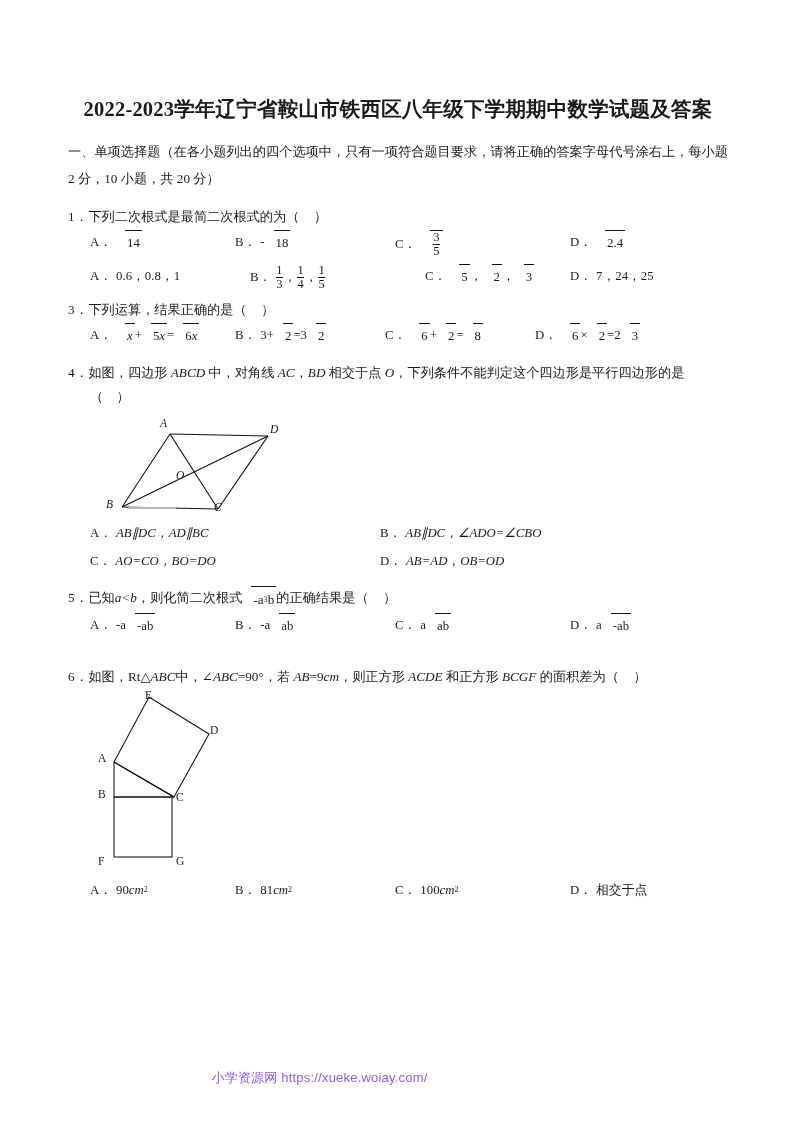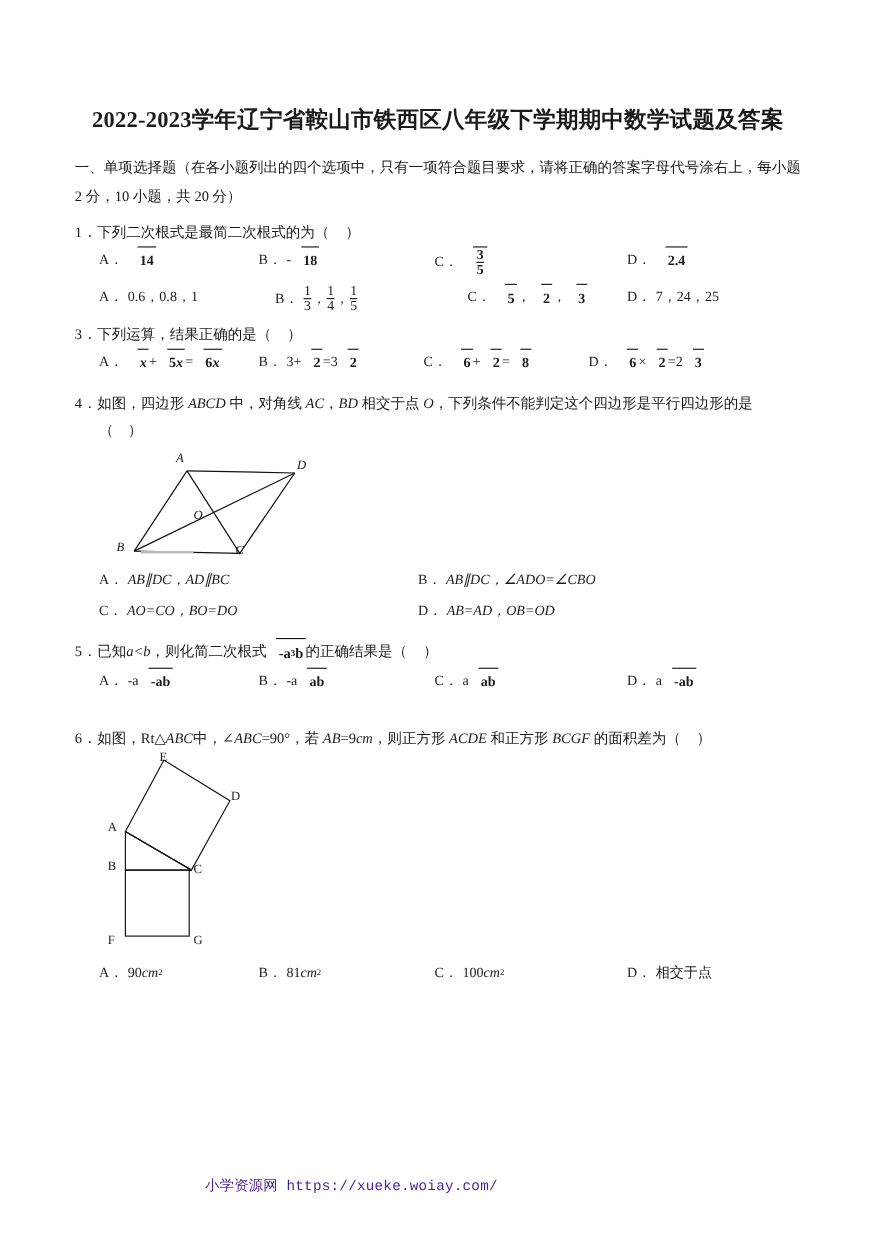--- a/index.html
+++ b/index.html
@@ -38,21 +38,21 @@
     letter-spacing: 0.2px;
     margin: 0 0 10px 0;
     padding: 0 4px;
   }
 
   
   .section-intro {
     font-size: 13.2px;
     line-height: 2.05;
     text-align: justify;
-    margin: 0 0 6px 0;
+    margin: 0 0 12px 0;
   }
 
   
   .question {
     margin-bottom: 2px;
   }
   .q-stem {
     font-size: 13.2px;
     line-height: 1.95;
     margin: 0;
@@ -104,21 +104,20 @@
   .w-q6 .opt:nth-child(3){width:175px}
 
   .w-q4 .opt:nth-child(1){width:290px}
 
   
   .sqrt {
     display: inline-flex;
     align-items: flex-start;
     vertical-align: middle;
     position: relative;
-    font-weight: bold;
   }
   .sqrt > .radsign {
     display: inline-block;
     width: 9px;
     position: relative;
     flex: 0 0 auto;
   }
   .sqrt > .radsign::before {
     content: "";
     position: absolute;
@@ -169,22 +168,22 @@
   .fig-label.up { font-style: normal; }
 
   
   .footer {
     position: absolute;
     left: 0;
     top: 1069px;
     width: 639px;
     text-align: center;
     font-size: 13px;
-    color: #4c1d95;
-    font-family: Liberation Mono, monospace;
+    color: #8b5cf6;
+    font-family: Liberation Sans, sans-serif;
     letter-spacing: 0.2px;
   }
 </style>
 </head>
 <body>
 
 <div class="page">
   <div class="content">
 
     <div class="doc-title">2022-2023学年辽宁省鞍山市铁西区八年级下学期期中数学试题及答案</div>

